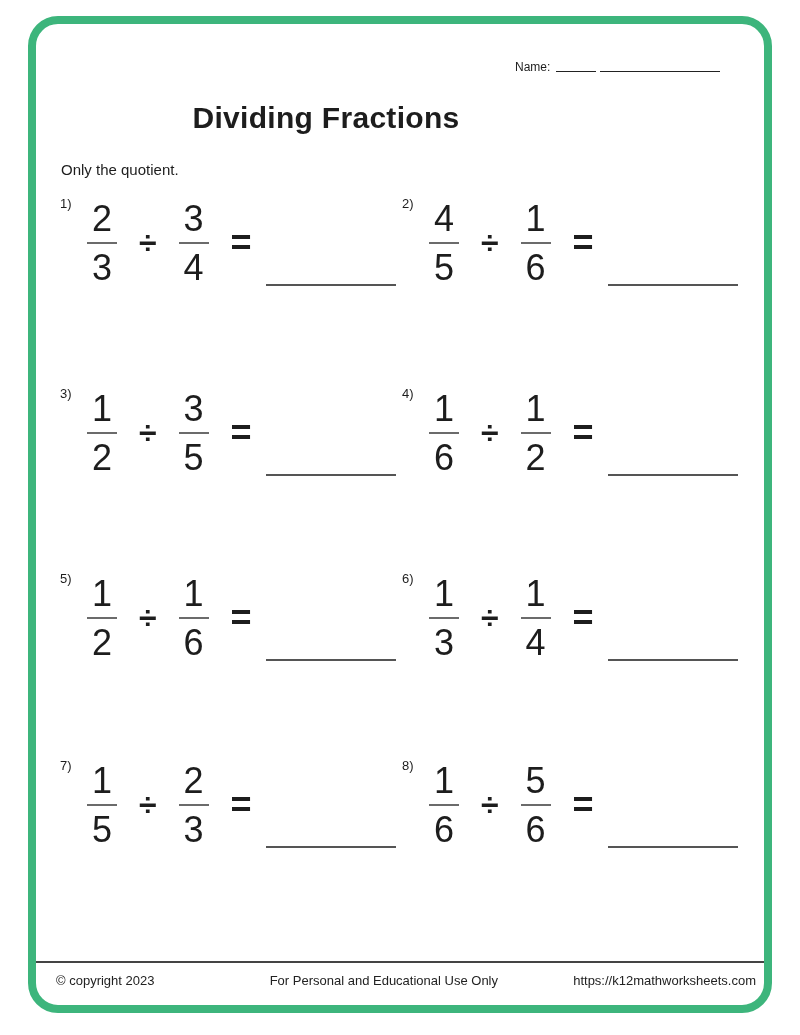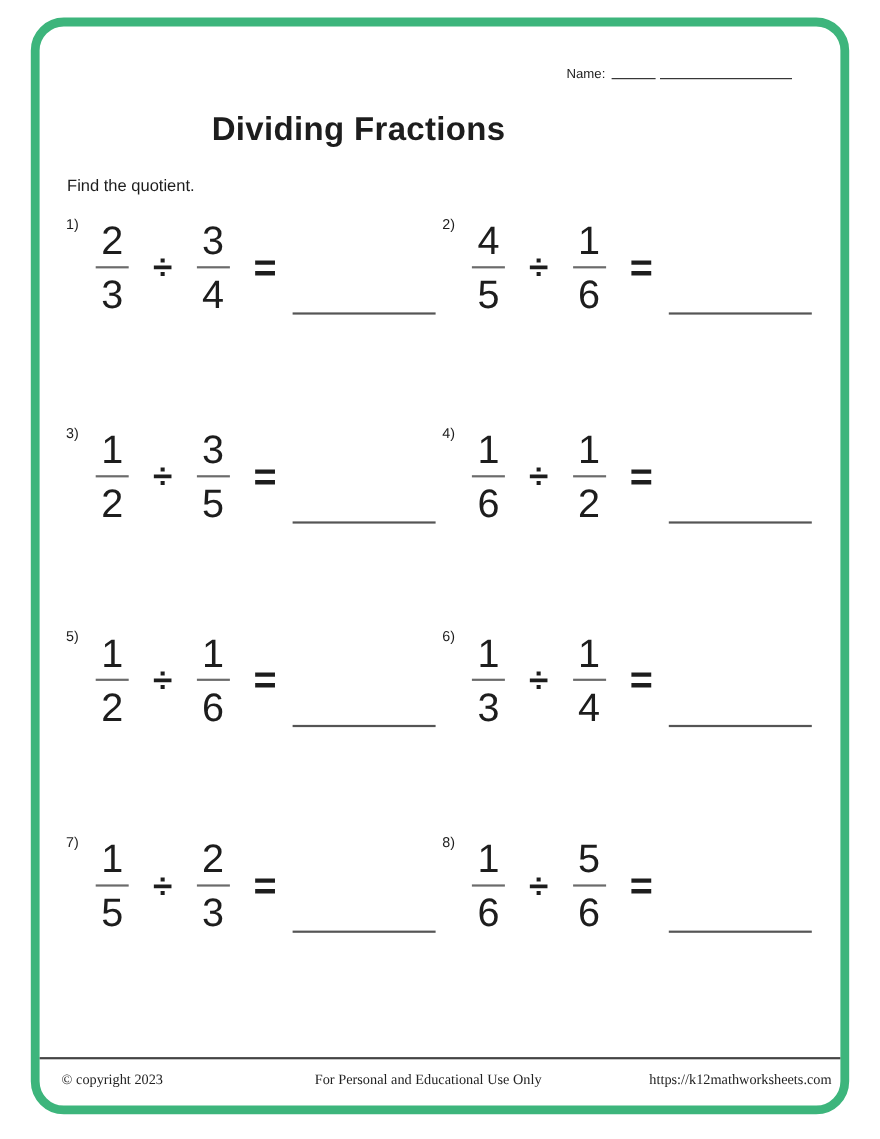--- a/index.html
+++ b/index.html
@@ -133,40 +133,39 @@
   }
   .footer {
     position: absolute;
     top: 973px;
     left: 36px;
     width: 728px;
     display: flex;
     align-items: center;
     font-size: 13px;
     color: #222;
-    font-family: Liberation Serif, serif;
   }
   .footer .left  { padding-left: 20px; white-space: nowrap; }
   .footer .mid   { flex: 1; text-align: center; white-space: nowrap; padding-left: 40px; }
   .footer .right { padding-right: 8px; white-space: nowrap; }
 </style>
 </head>
 <body>
 
 <div class="page-border" style="border-color: rgb(61, 181, 124);"></div>
 
 <div class="name-row">
   <span class="name-label">Name:</span>
   <span class="name-line seg1"></span>
   <span class="name-line seg2"></span>
 </div>
 
 <div class="title">Dividing Fractions</div>
 
-<div class="instruction">Find the quotient.</div>
+<div class="instruction">Only the quotient.</div>
 
 <div class="problem p1">
   <span class="pnum">1)</span>
   <div class="expr">
     <div class="frac">
       <span class="num">2</span>
       <span class="fbar"></span>
       <span class="den">3</span>
     </div>
     <span class="op">÷</span>

